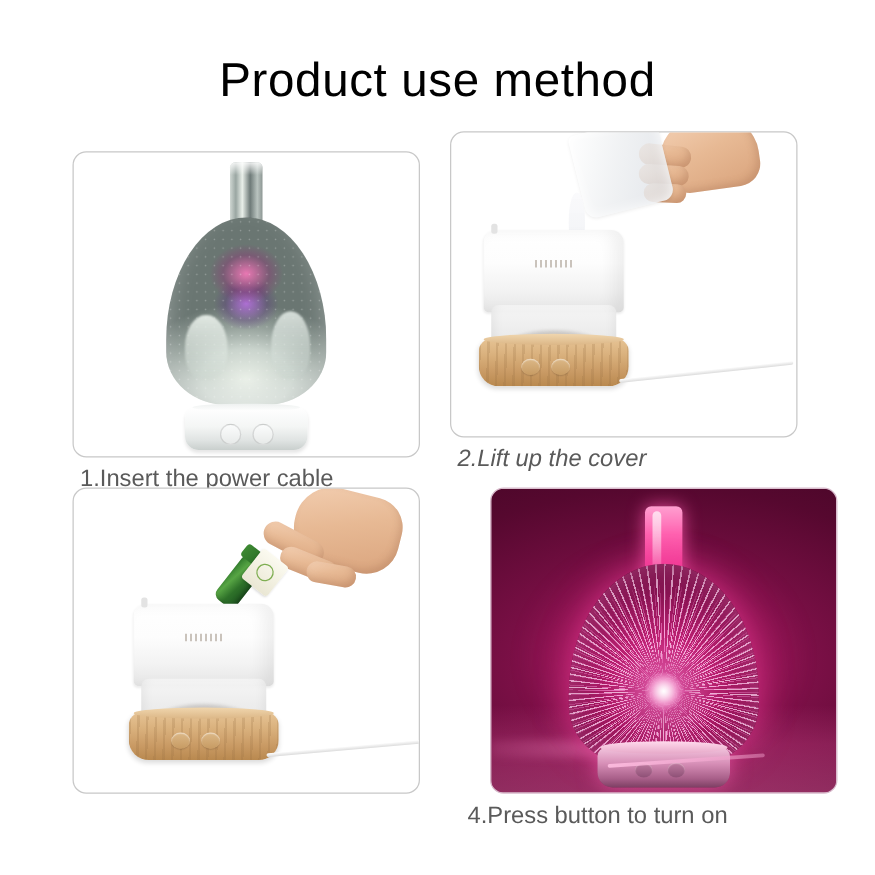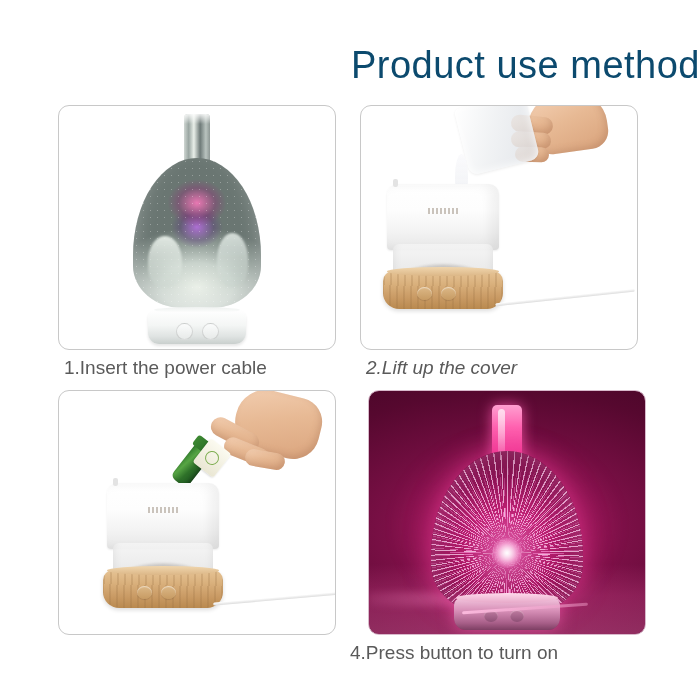--- a/index.html
+++ b/index.html
@@ -7,35 +7,35 @@
     width:700px;height:700px;
     background:#ffffff;
     font-family:"Liberation Sans", sans-serif;
     overflow:hidden;
     position:relative;
   }
   .page{width:700px;height:700px;position:relative;}
 
   .page-title{
     position:absolute;top:46px;left:0;width:700px;
-    text-align:right;
+    text-align:center;
     font-size:38px;
     font-weight:400;
-    color:#0c4a6e;
+    color:#000000;
     letter-spacing:0.5px;
     line-height:1;
   }
 
   .grid{position:absolute;top:105px;left:0;width:700px;}
 
   .cell{position:absolute;}
-  .cell-1{left:58px;top:0px;}
+  .cell-1{left:58px;top:16px;}
   .cell-2{left:360px;top:0px;font-style:italic;}
   .cell-3{left:58px;top:285px;}
-  .cell-4{left:344px;top:285px;padding-left:24px;}
+  .cell-4{left:368px;top:285px;padding-left:24px;}
 
   .panel{
     width:278px;height:245px;
     border:1px solid #c8c8c8;
     border-radius:11px;
     background:#ffffff;
     position:relative;
     overflow:hidden;
     box-sizing:border-box;
   }

